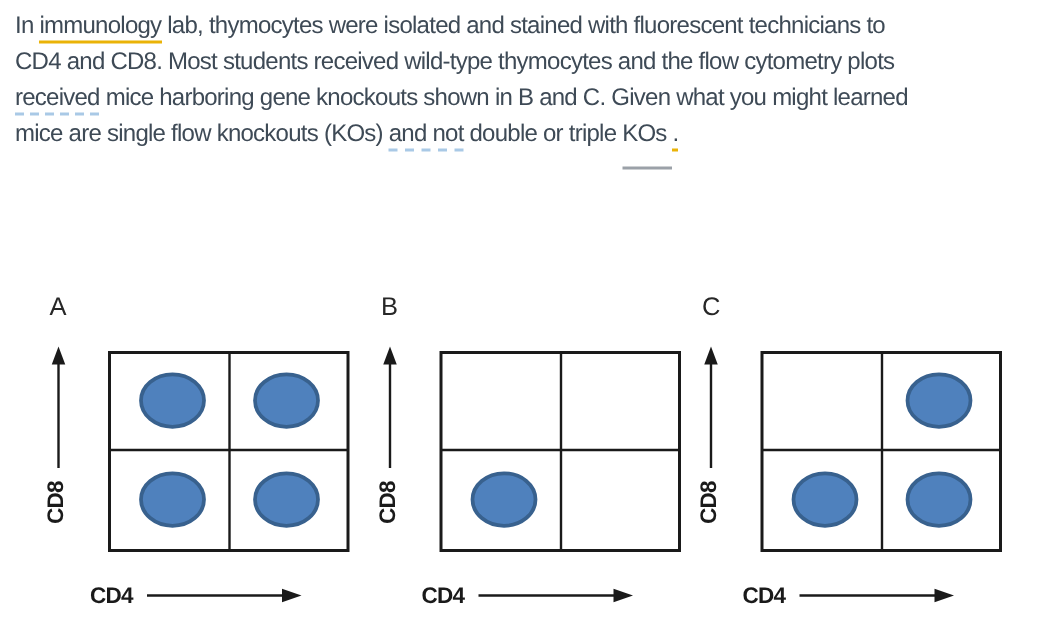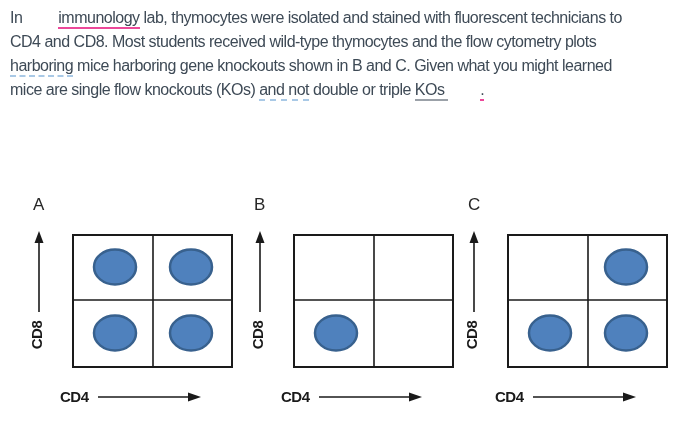--- a/index.html
+++ b/index.html
@@ -15,23 +15,23 @@
   #question {
     position: absolute;
     left: 10px; top: 6px;
     width: 688px;
     font-size: 16px;
     line-height: 24px;
     letter-spacing: -0.5px;
     color: #3e4a56;
   }
   .qline { white-space: nowrap; }
-  .u-pink  { border-bottom: 2px solid #ec4899; padding-bottom: 1px; margin-left: 32px; }
+  .u-pink  { border-bottom: 2px solid #eab308; padding-bottom: 1px; }
   .u-blue  { border-bottom: 2px dashed #a9c9e6; padding-bottom: 1px; }
-  .u-gray  { border-bottom: 2px solid #9ba1a8; padding-bottom: 1px; }
+  .u-gray  { border-bottom: 2px solid #9ba1a8; padding-bottom: 13px; }
   #figures { position: absolute; left: 0; top: 0; width: 700px; height: 426px; }
   .plot {
     position: absolute;
     top: 195px;
     width: 220px; height: 225px;
   }
   .plot-label {
     position: absolute;
     left: 13px; top: 0;
     font-size: 17px;
@@ -45,21 +45,21 @@
     letter-spacing: -0.5px;
     fill: #1a1a1a;
   }
 </style>
 </head>
 <body>
 
 <div id="question">
     <div class="qline"><span>In </span><span class="u-pink">immunology</span><span> lab, thymocytes were isolated and stained with fluorescent technicians to</span></div>
     <div class="qline"><span>CD4 and CD8. Most students received wild-type thymocytes and the flow cytometry plots</span></div>
-    <div class="qline"><span class="u-blue">harboring</span><span> mice harboring gene knockouts shown in B and C. Given what you might learned</span></div>
+    <div class="qline"><span class="u-blue">received</span><span> mice harboring gene knockouts shown in B and C. Given what you might learned</span></div>
     <div class="qline"><span>mice are single flow knockouts (KOs) </span><span class="u-blue">and not</span><span> double or triple </span><span class="u-gray">KOs </span><span class="u-pink">.</span></div>
   </div>
 <div id="figures">
     <div class="plot" style="left: 20px;">
       <div class="plot-label">A</div>
       <svg width="220" height="225" viewBox="0 0 220 225">
         <line x1="19" y1="117" x2="19" y2="45" stroke="#1a1a1a" stroke-width="1.6"></line>
         <polygon points="19,36 14.5,48 23.5,48" fill="#1a1a1a"></polygon>
         <line x1="78" y1="202" x2="169" y2="202" stroke="#1a1a1a" stroke-width="1.6"></line>
         <polygon points="181,202 168,197.5 168,206.5" fill="#1a1a1a"></polygon>

